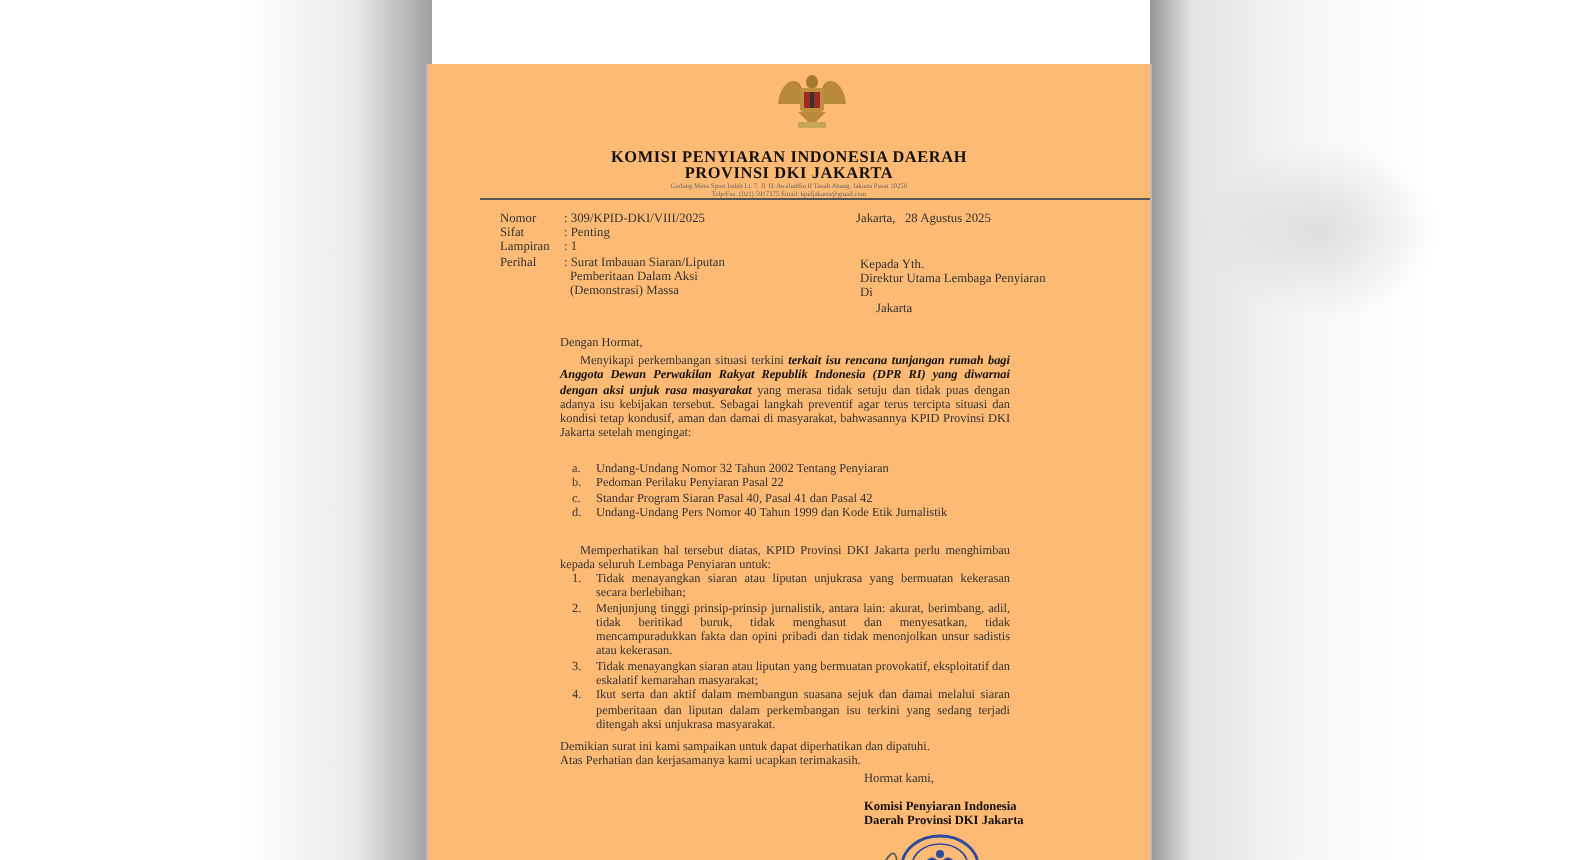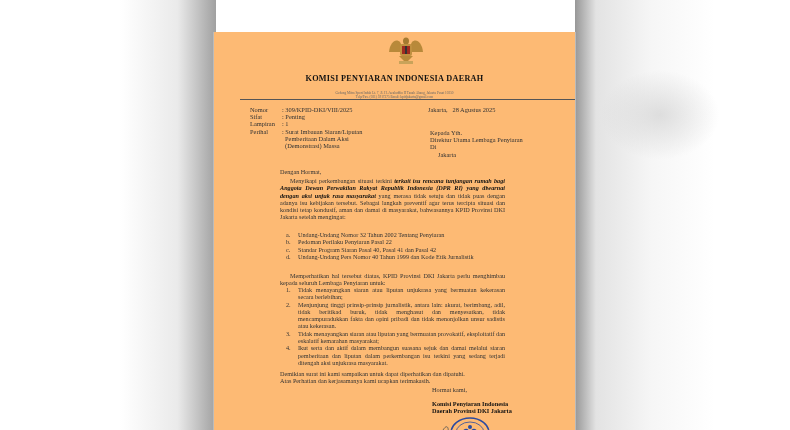--- a/index.html
+++ b/index.html
@@ -89,20 +89,21 @@
     <path d="M37 18 C36 8 30 4 26 8 L24 12 L26 18 Z" fill="#b8893a"></path>
     <ellipse cx="20" cy="7" rx="3" ry="3.5" fill="#a57a30"></ellipse>
     <rect x="14" y="10" width="12" height="12" rx="2" fill="#c09040"></rect>
     <rect x="16" y="12" width="8" height="8" fill="#a02a20"></rect>
     <rect x="19" y="12" width="2" height="8" fill="#333"></rect>
     <path d="M13 22 L20 29 L27 22 Z" fill="#b8893a"></path>
     <rect x="13" y="27" width="14" height="3" fill="#c9a35a"></rect>
   </svg>
 
   <div class="head-title head-t1">KOMISI PENYIARAN INDONESIA DAERAH</div>
+  <div class="head-title head-t2">PROVINSI DKI JAKARTA</div>
   <div class="head-addr head-addr1">Gedung Mitra Sport Indah Lt. 7, Jl. H. Awaluddin II Tanah Abang, Jakarta Pusat 10250</div>
   <div class="head-addr head-addr2">Telp/Fax. (021) 5917375 Email: kpidjakarta@gmail.com</div>
   <div class="head-rule"></div>
 
   <div class="meta meta-labels">
     <div>Nomor</div>
     <div>Sifat</div>
     <div>Lampiran</div>
     <div>Perihal</div>
   </div>

